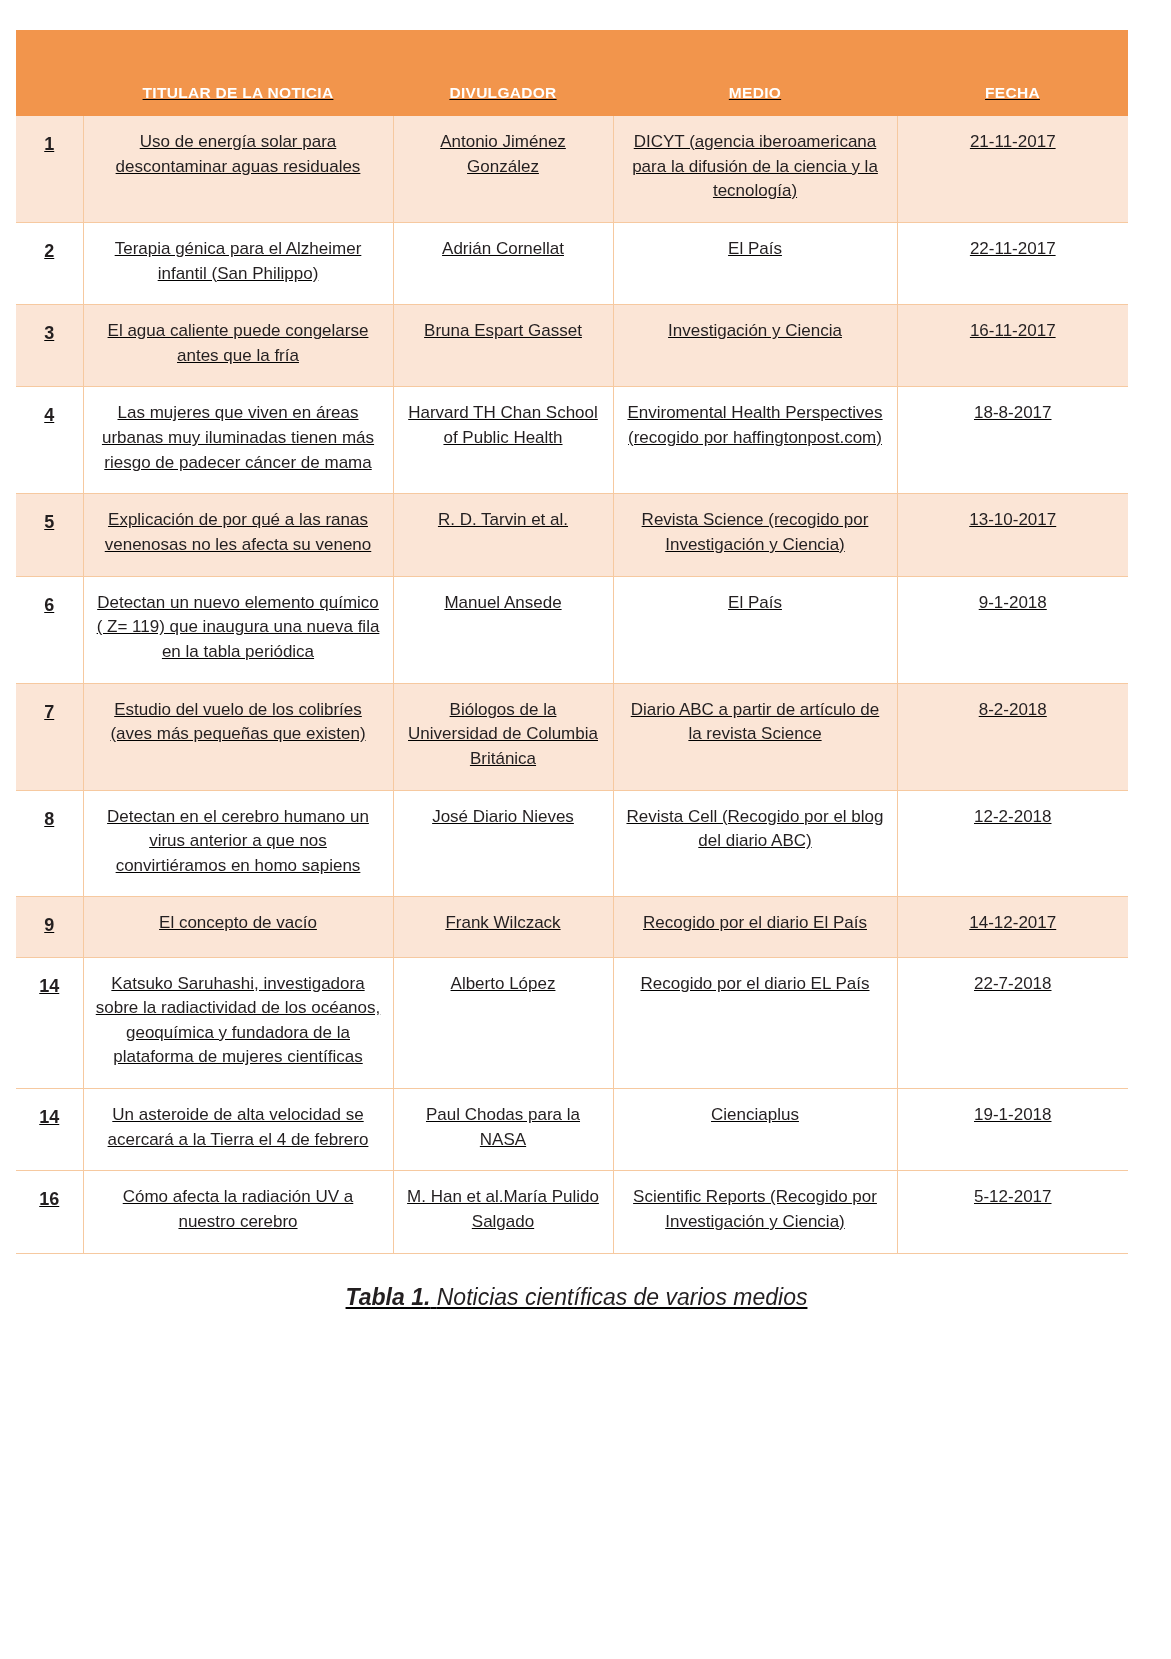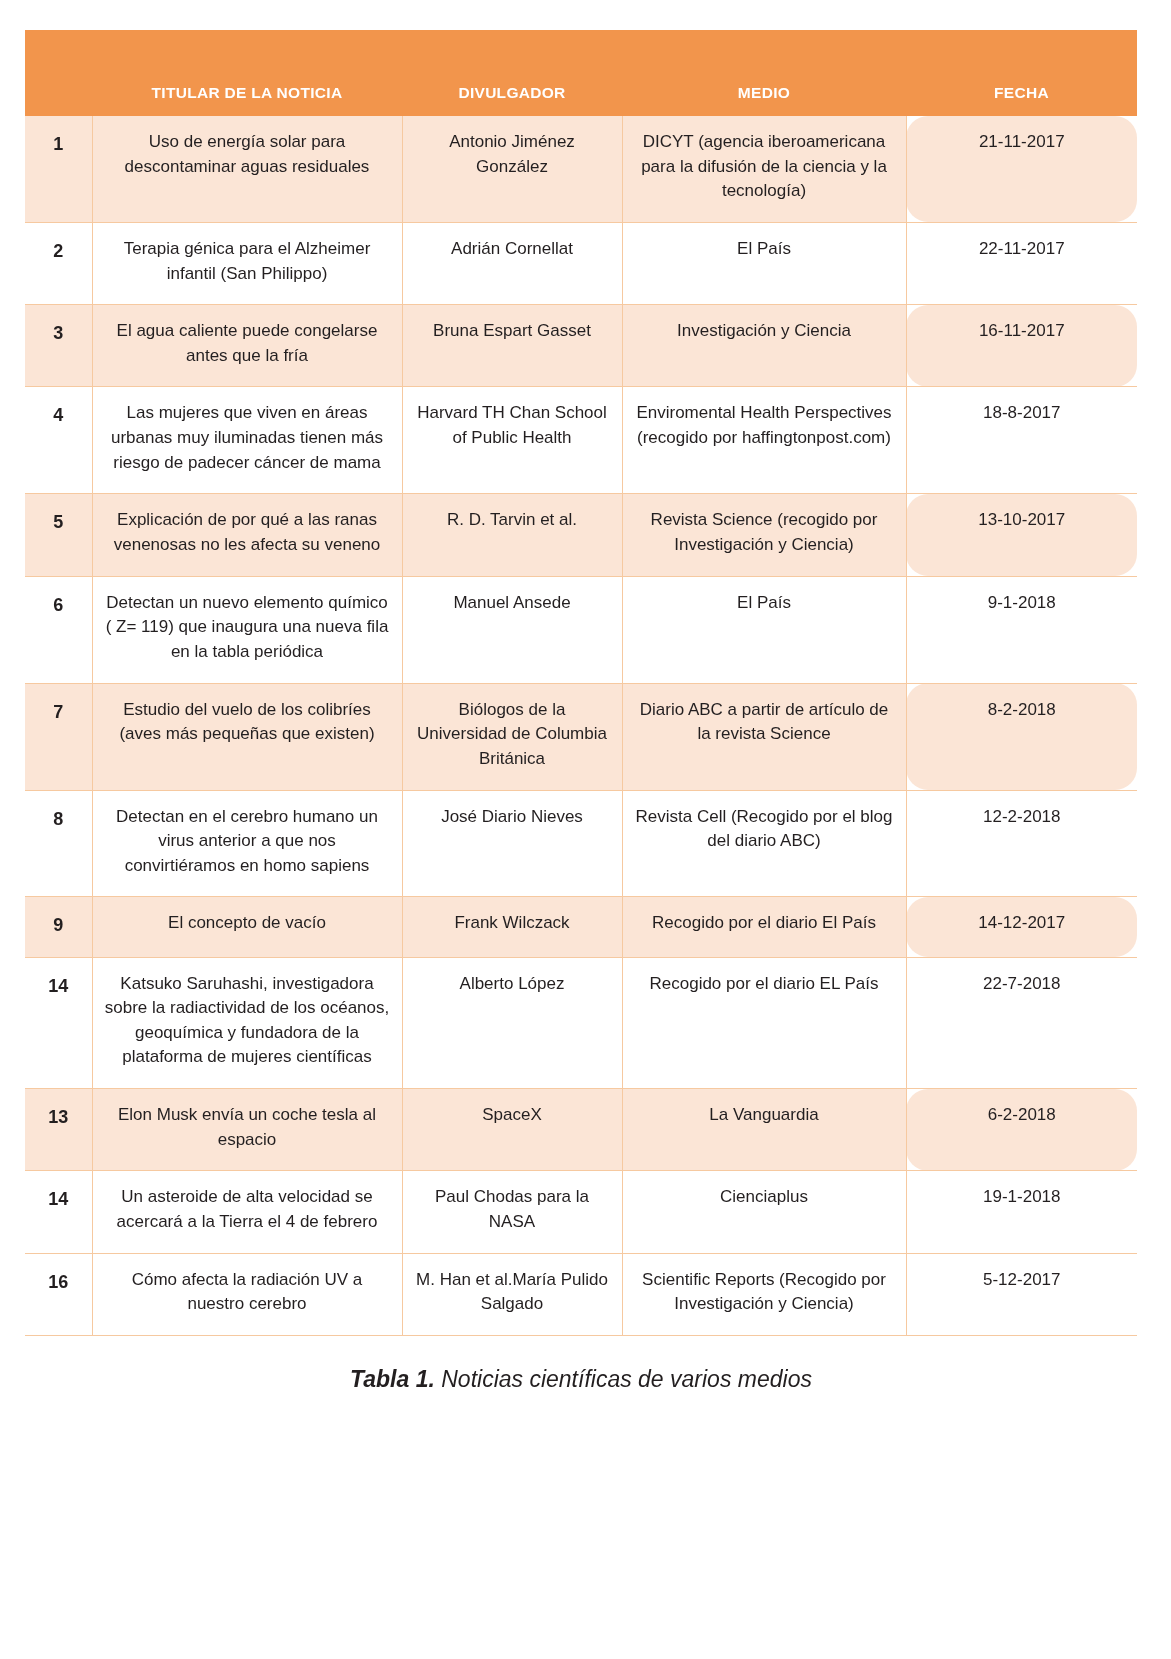--- a/index.html
+++ b/index.html
@@ -11,21 +11,22 @@
     width: 1171px;
     height: 1659px;
     font-family: "Liberation Sans", sans-serif;
     -webkit-font-smoothing: antialiased;
   }
   .page {
     position: relative;
     width: 1171px;
     height: 1659px;
     box-sizing: border-box;
-    padding: 30px 34px 0 25px;
+    padding: 30px 34px 0 16px;
+    text-decoration: underline;
   }
   table.news-table {
     width: 1112px;
     border-collapse: collapse;
     table-layout: fixed;
   }
   table.news-table col.c-num   { width: 67px; }
   table.news-table col.c-title { width: 310px; }
   table.news-table col.c-div   { width: 220px; }
   table.news-table col.c-med   { width: 284px; }
@@ -50,21 +51,21 @@
   tbody td {
     border-right: 1px solid #F6C9A0;
     border-bottom: 1px solid #F6C9A0;
     font-size: 17px;
     line-height: 1.45;
     color: #231f20;
     text-align: center;
     vertical-align: top;
     padding: 14px 12px 18px 12px;
   }
-  tbody td:last-child { border-right: none; border-radius: 22px; }
+  tbody td:last-child { border-right: none; }
   tbody td.num {
     font-weight: bold;
     font-size: 18px;
     padding-top: 15px;
   }
   tbody tr.shade td { background: #FBE5D6; }
   tbody tr.plain td { background: #ffffff; }
 
   tbody td.cell-div .gap-line {
     display: block;
@@ -172,27 +173,20 @@
           <td class="cell-medio">Recogido por el diario El País</td>
           <td class="cell-fecha">14-12-2017</td>
         </tr>
         <tr class="plain">
           <td class="num">14</td>
           <td class="cell-titular">Katsuko Saruhashi, investigadora sobre la radiactividad de los océanos, geoquímica y fundadora de la plataforma de mujeres científicas</td>
           <td class="cell-div">Alberto López</td>
           <td class="cell-medio">Recogido por el diario EL País</td>
           <td class="cell-fecha">22-7-2018</td>
         </tr>
-        <tr class="shade">
-          <td class="num">13</td>
-          <td class="cell-titular">Elon Musk envía un coche tesla al espacio</td>
-          <td class="cell-div">SpaceX</td>
-          <td class="cell-medio">La Vanguardia</td>
-          <td class="cell-fecha">6-2-2018</td>
-        </tr>
         <tr class="plain">
           <td class="num">14</td>
           <td class="cell-titular">Un asteroide de alta velocidad se acercará a la Tierra el 4 de febrero</td>
           <td class="cell-div">Paul Chodas para la NASA</td>
           <td class="cell-medio">Cienciaplus</td>
           <td class="cell-fecha">19-1-2018</td>
         </tr>
         <tr class="plain">
           <td class="num">16</td>
           <td class="cell-titular">Cómo afecta la radiación UV a nuestro cerebro</td>

